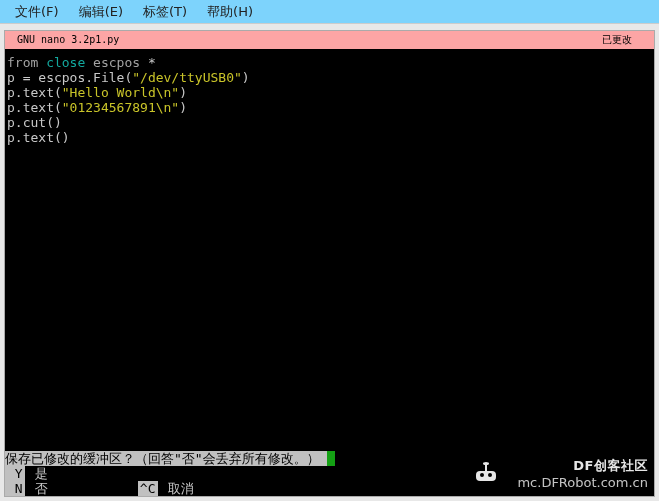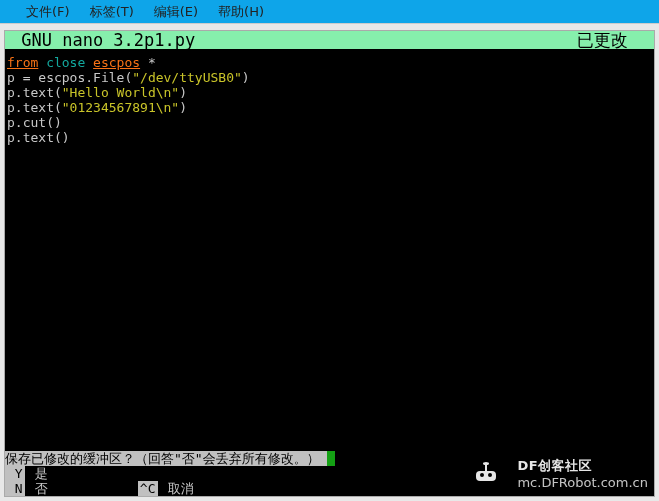--- a/index.html
+++ b/index.html
@@ -7,62 +7,62 @@
     width: 659px;
     height: 501px;
     background: #e8e8e8;
     font-family: "DejaVu Sans", Arial, sans-serif;
     font-size: 13px;
     position: relative;
     overflow: hidden;
   }
   .menubar {
     height: 24px;
-    background: #0ea5e9;
+    background: #7dd3fc;
     border-bottom: 1px solid #ccc;
     display: flex;
     align-items: center;
-    padding-left: 16px;
+    padding-left: 5px;
   }
   .menubar .mi {
     padding: 3px 10px;
     color: #222;
     cursor: default;
   }
   .term-wrap {
     position: absolute;
     left: 4px;
     right: 4px;
     top: 30px;
     bottom: 4px;
     background: #000;
     border: 1px solid #aaa;
   }
   .status {
-    background: #86efac;
+    background: #fca5a5;
     color: #000;
     display: flex;
     height: 18px;
     font-family: "DejaVu Sans Mono", "Courier New", monospace;
-    font-size: 17px;
+    font-size: 10px;
     line-height: 18px;
     white-space: pre;
   }
   .status .left { padding-left: 6px; flex: 0 0 auto; }
   .status .center { flex: 1; text-align: left; }
   .status .right { padding-right: 16px; flex: 0 0 auto; }
   .editor {
     font-family: "DejaVu Sans Mono", "Courier New", monospace;
     font-size: 13px;
     line-height: 15px;
     color: #c8c8c8;
     padding: 6px 2px 2px 2px;
     white-space: pre;
   }
-  .kw-cyan { color: #f97316; text-decoration: underline; }
+  .kw-cyan { color: #a3a3a3; }
   .kw-teal { color: #13a89e; }
   .str { color: #c9c429; }
   .prompt-area {
     position: absolute;
     left: 0; right: 0; bottom: 0;
     font-family: "DejaVu Sans Mono", "Courier New", monospace;
     font-size: 13px;
     line-height: 15px;
     background: #000;
   }
@@ -104,20 +104,21 @@
   .watermark {
     position: absolute;
     right: 6px;
     bottom: 6px;
     color: #fff;
     display: flex;
     align-items: center;
     gap: 18px;
     opacity: 0.9;
     pointer-events: none;
+    text-align: right;
   }
   .watermark .robot {
     width: 26px; height: 18px; position: relative;
   }
   .watermark .robot .body {
     position: absolute; left:3px; top:6px; width:20px; height:10px;
     background:#fff; border-radius:4px;
   }
   .watermark .robot .eye {
     position:absolute; top:8px; width:4px; height:4px; background:#000; border-radius:50%;
@@ -131,22 +132,22 @@
     content:""; position:absolute; left:-2px; top:-3px; width:6px; height:3px; background:#fff; border-radius:50%;
   }
   .watermark .txt .line1 { font-size:13px; font-weight:bold; letter-spacing:0.5px; }
   .watermark .txt .line2 { font-size:13px; opacity:0.85; }
 </style>
 </head>
 <body>
 
 <div class="menubar">
   <span class="mi">文件(F)</span>
+  <span class="mi">编辑(E)</span>
   <span class="mi">标签(T)</span>
-  <span class="mi">编辑(E)</span>
   <span class="mi">帮助(H)</span>
 </div>
 
 <div class="term-wrap">
   <div class="status">
     <span class="left"> GNU nano 3.2</span>
     <span class="center">p1.py</span>
     <span class="right">已更改 </span>
   </div>
 

